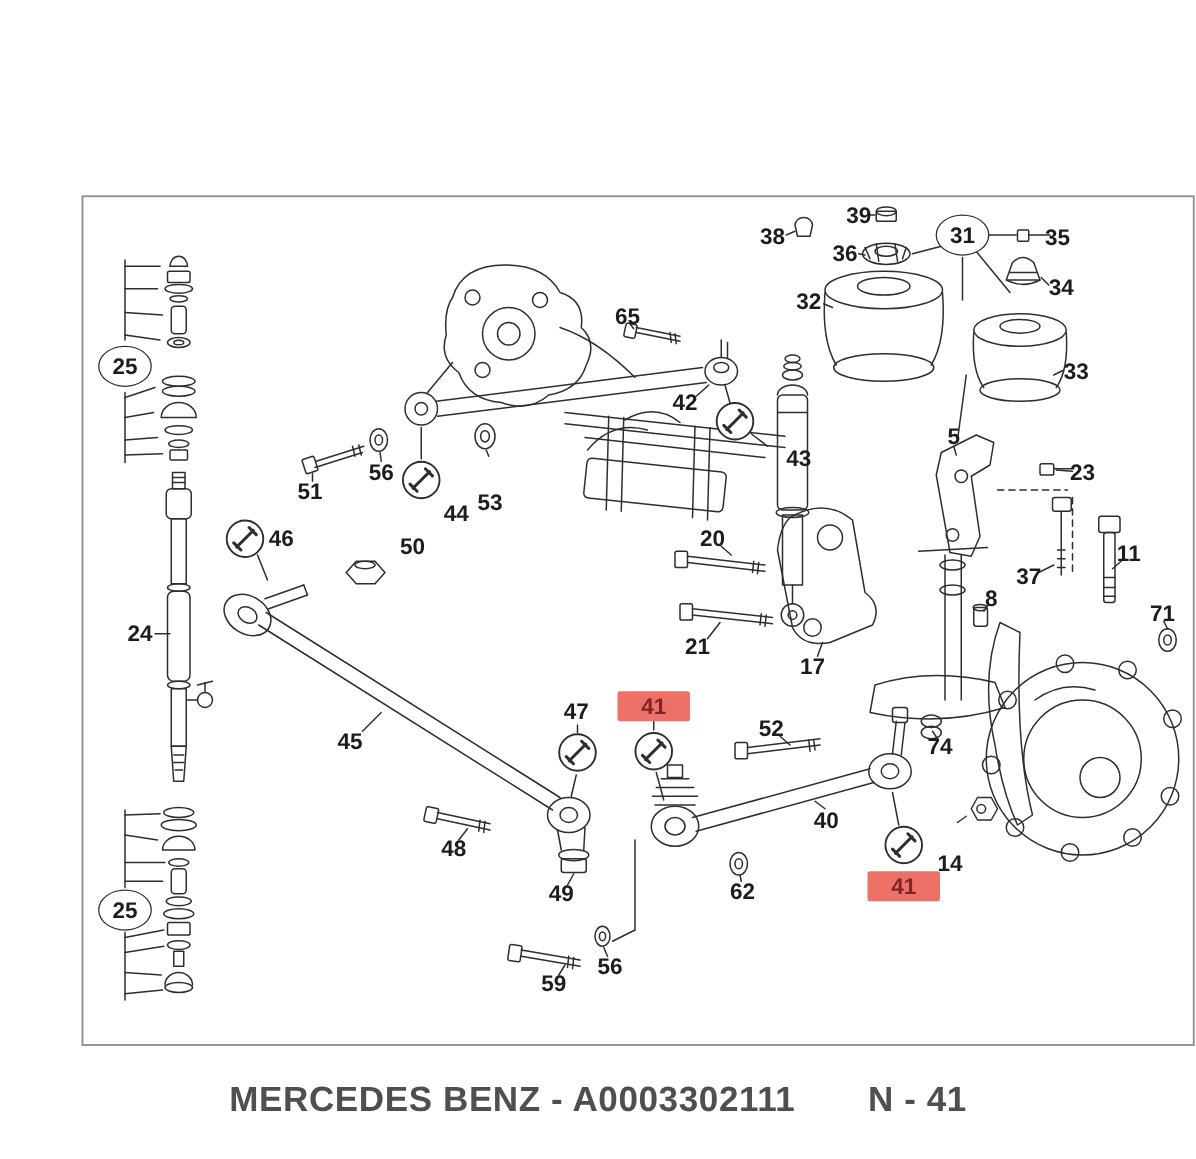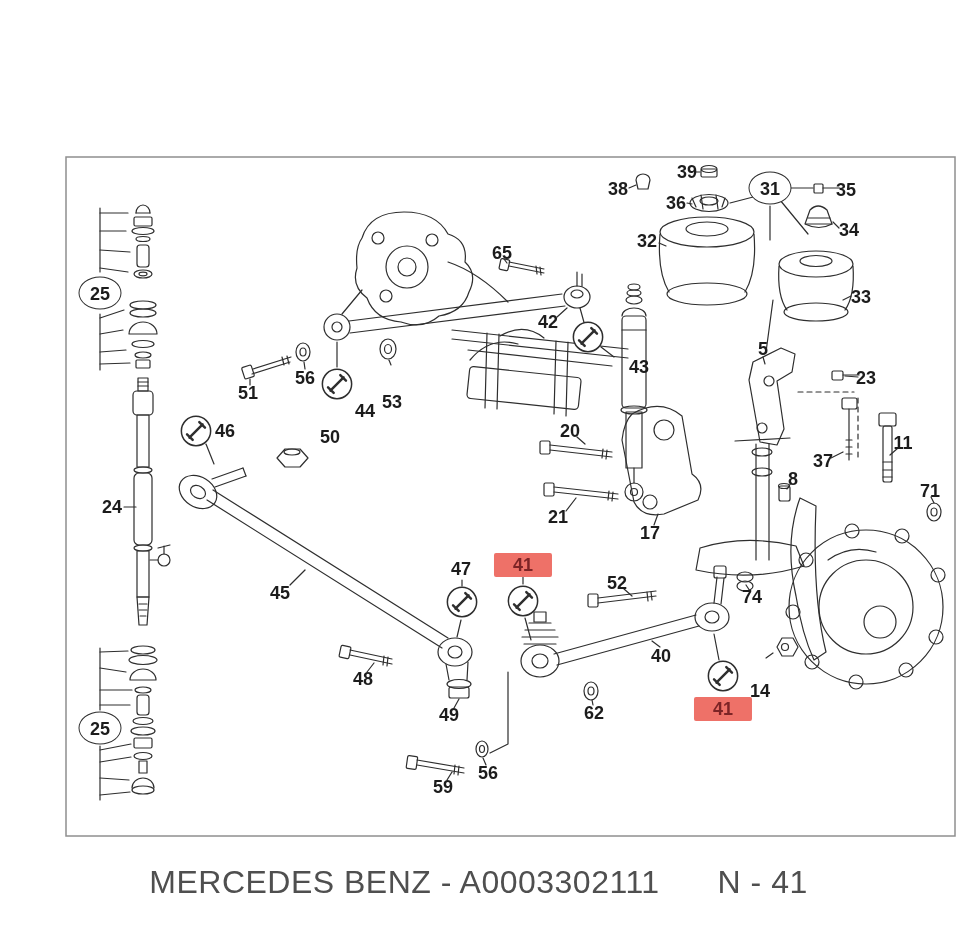--- a/index.html
+++ b/index.html
@@ -13,22 +13,22 @@
               font-size:18px;font-weight:bold;color:#1c1c1c;line-height:1;
               white-space:nowrap;z-index:3;}
   .part-label.circled{width:43px;height:33px;border:1.8px solid var(--ink,#2e2e2e);
               border-radius:50%;display:flex;align-items:center;justify-content:center;
               background:#fff;box-sizing:border-box;}
   .part-label.highlight{background:var(--hl-bg,#ee7168);color:var(--hl-text,#7c2426);
               padding:3px 19px;border-radius:2px;}
   .tool-icon{position:absolute;width:34px;height:34px;transform:translate(-50%,-50%);z-index:2;}
   .tool-icon svg{width:100%;height:100%;display:block;}
   .caption{position:absolute;left:0;right:0;top:864px;display:flex;
-           justify-content:center;gap:58px;font-size:32px;color:#4f4f4f;
-           letter-spacing:0.5px;white-space:nowrap;}
+           justify-content:center;gap:58px;font-size:28px;color:#4f4f4f;
+           letter-spacing:0.5px;white-space:nowrap;font-weight:bold;}
 </style>
 </head>
 <body>
 
 <div id="diagram">
 
   <svg id="drawing" viewBox="0 0 957 927">
     <rect x="66" y="157" width="889" height="679" fill="none" stroke="#8f8f8f" stroke-width="1.5"></rect>
 
     <g>

